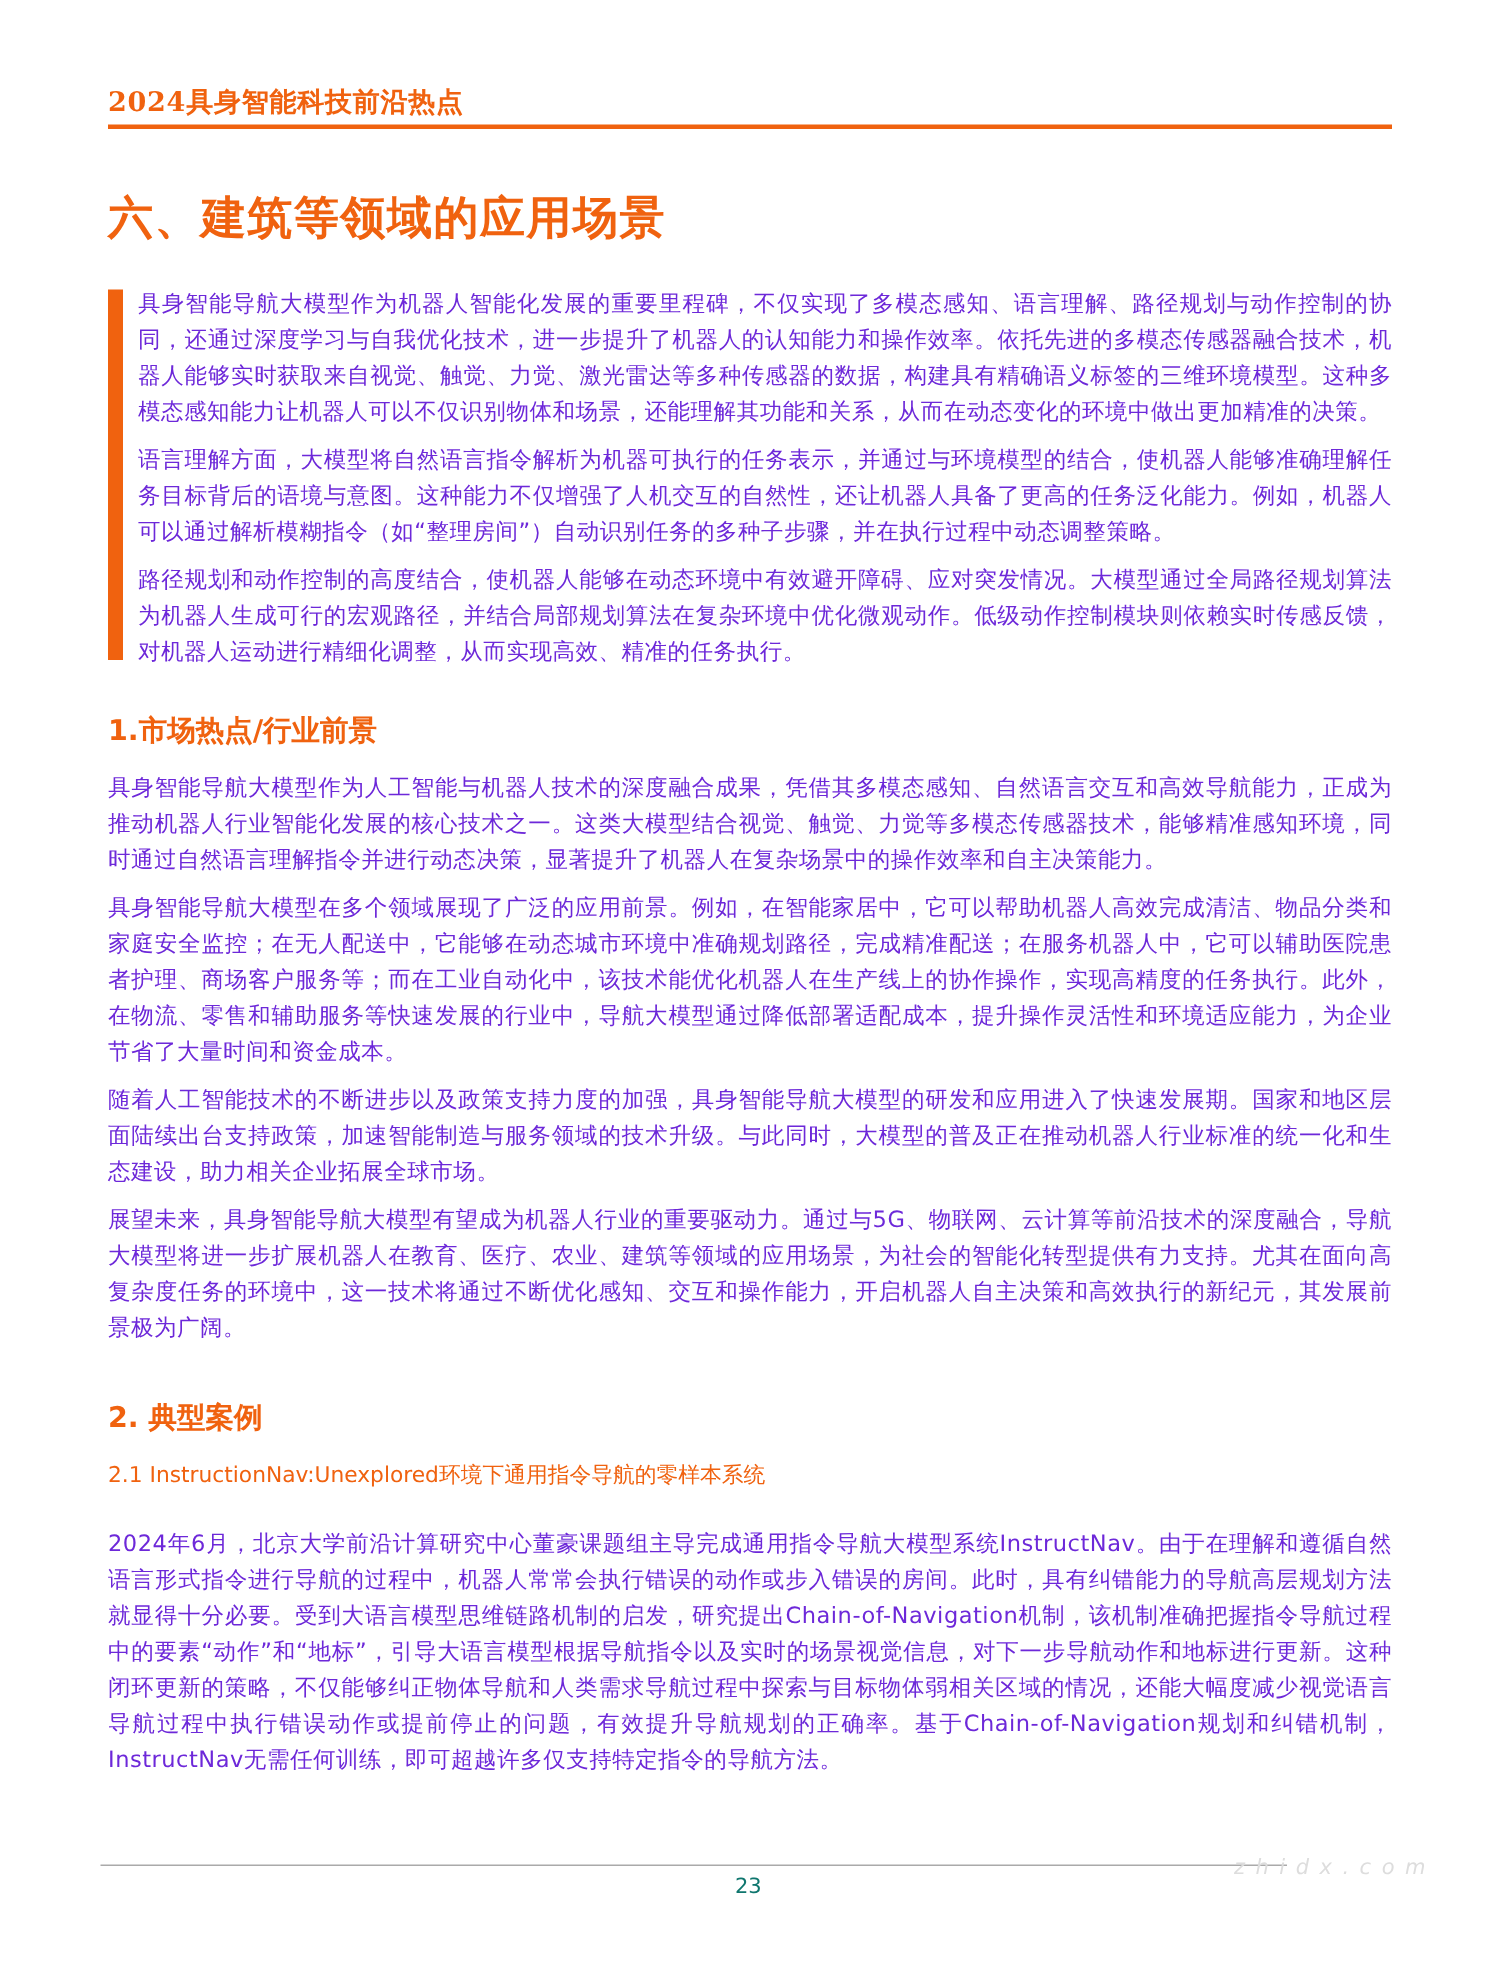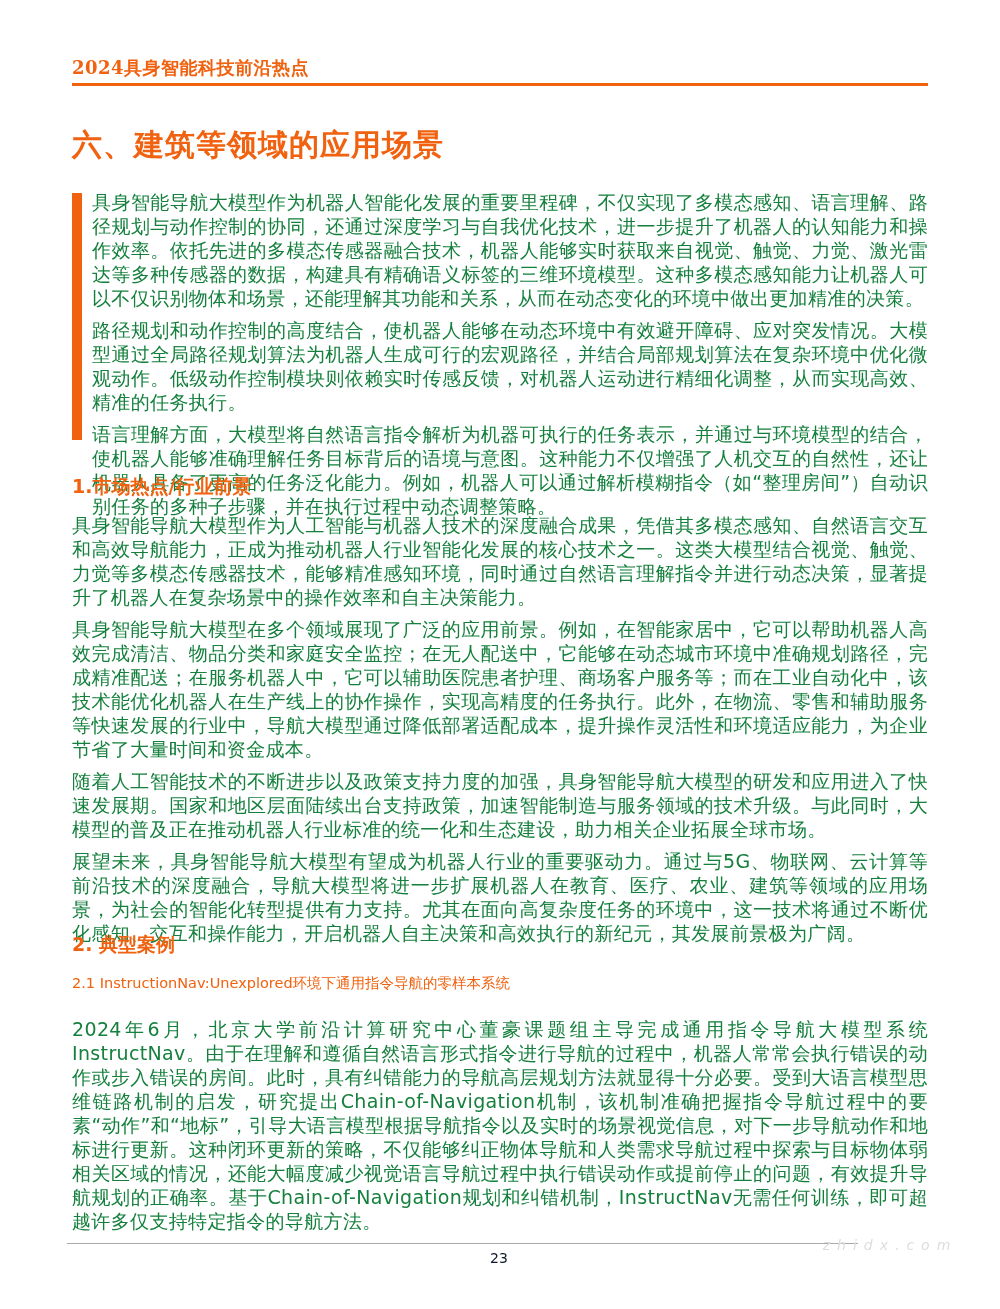--- a/index.html
+++ b/index.html
@@ -26,40 +26,40 @@
   .intro-block {
     position: absolute; left: 72px; top: 190px; width: 856px;
   }
   .intro-bar {
     position: absolute; left: 0; top: 3px; width: 10px; height: 247px;
     background: #f0620f;
   }
   .intro-text { margin-left: 20px; }
   p.para {
     margin: 0 0 8px 0;
-    font-size: 19px; line-height: 24px; color: #15803d;
+    font-size: 15px; line-height: 24px; color: #6d28d9;
     text-align: justify; text-justify: inter-character;
     letter-spacing: 0.35px;
   }
   .section-h {
     position: absolute; left: 72px;
     font-size: 19px; font-weight: bold; color: #f0620f; white-space: nowrap;
   }
   .sub-h {
     position: absolute; left: 72px;
     font-size: 14.5px; font-weight: normal; color: #f0620f; white-space: nowrap;
   }
   .body-block { position: absolute; left: 72px; width: 856px; }
   .footer-rule {
     position: absolute; left: 67px; top: 1243px; width: 791px; height: 1px;
     background: #aaaaaa;
   }
   .page-number {
     position: absolute; left: 490px; top: 1250px;
-    font-size: 14px; color: #0f172a;
+    font-size: 14px; color: #0f766e;
   }
   .watermark {
     position: absolute; left: 805px; top: 1237px; width: 170px; height: 62px;
     color: #e4e4e4;
   }
   .watermark .wm-main {
     font-size: 34px; font-weight: bold; letter-spacing: 2px; line-height: 40px;
     text-align: center; color: #e6e6e6;
   }
   .watermark .wm-sub {
@@ -72,22 +72,22 @@
 
 <div class="running-header">2024具身智能科技前沿热点</div>
 <div class="header-rule"></div>
 
 <div class="chapter-title">六、建筑等领域的应用场景</div>
 
 <div class="intro-block">
   <div class="intro-bar"></div>
   <div class="intro-text">
     <p class="para">具身智能导航大模型作为机器人智能化发展的重要里程碑，不仅实现了多模态感知、语言理解、路径规划与动作控制的协同，还通过深度学习与自我优化技术，进一步提升了机器人的认知能力和操作效率。依托先进的多模态传感器融合技术，机器人能够实时获取来自视觉、触觉、力觉、激光雷达等多种传感器的数据，构建具有精确语义标签的三维环境模型。这种多模态感知能力让机器人可以不仅识别物体和场景，还能理解其功能和关系，从而在动态变化的环境中做出更加精准的决策。</p>
+    <p class="para">语言理解方面，大模型将自然语言指令解析为机器可执行的任务表示，并通过与环境模型的结合，使机器人能够准确理解任务目标背后的语境与意图。这种能力不仅增强了人机交互的自然性，还让机器人具备了更高的任务泛化能力。例如，机器人可以通过解析模糊指令（如“整理房间”）自动识别任务的多种子步骤，并在执行过程中动态调整策略。</p>
     <p class="para">路径规划和动作控制的高度结合，使机器人能够在动态环境中有效避开障碍、应对突发情况。大模型通过全局路径规划算法为机器人生成可行的宏观路径，并结合局部规划算法在复杂环境中优化微观动作。低级动作控制模块则依赖实时传感反馈，对机器人运动进行精细化调整，从而实现高效、精准的任务执行。</p>
-    <p class="para">语言理解方面，大模型将自然语言指令解析为机器可执行的任务表示，并通过与环境模型的结合，使机器人能够准确理解任务目标背后的语境与意图。这种能力不仅增强了人机交互的自然性，还让机器人具备了更高的任务泛化能力。例如，机器人可以通过解析模糊指令（如“整理房间”）自动识别任务的多种子步骤，并在执行过程中动态调整策略。</p>
   </div>
 </div>
 
 <div class="section-h" style="top:474px;">1.市场热点/行业前景</div>
 
 <div class="body-block" style="top:513px;">
   <p class="para">具身智能导航大模型作为人工智能与机器人技术的深度融合成果，凭借其多模态感知、自然语言交互和高效导航能力，正成为推动机器人行业智能化发展的核心技术之一。这类大模型结合视觉、触觉、力觉等多模态传感器技术，能够精准感知环境，同时通过自然语言理解指令并进行动态决策，显著提升了机器人在复杂场景中的操作效率和自主决策能力。</p>
   <p class="para">具身智能导航大模型在多个领域展现了广泛的应用前景。例如，在智能家居中，它可以帮助机器人高效完成清洁、物品分类和家庭安全监控；在无人配送中，它能够在动态城市环境中准确规划路径，完成精准配送；在服务机器人中，它可以辅助医院患者护理、商场客户服务等；而在工业自动化中，该技术能优化机器人在生产线上的协作操作，实现高精度的任务执行。此外，在物流、零售和辅助服务等快速发展的行业中，导航大模型通过降低部署适配成本，提升操作灵活性和环境适应能力，为企业节省了大量时间和资金成本。</p>
   <p class="para">随着人工智能技术的不断进步以及政策支持力度的加强，具身智能导航大模型的研发和应用进入了快速发展期。国家和地区层面陆续出台支持政策，加速智能制造与服务领域的技术升级。与此同时，大模型的普及正在推动机器人行业标准的统一化和生态建设，助力相关企业拓展全球市场。</p>
   <p class="para">展望未来，具身智能导航大模型有望成为机器人行业的重要驱动力。通过与5G、物联网、云计算等前沿技术的深度融合，导航大模型将进一步扩展机器人在教育、医疗、农业、建筑等领域的应用场景，为社会的智能化转型提供有力支持。尤其在面向高复杂度任务的环境中，这一技术将通过不断优化感知、交互和操作能力，开启机器人自主决策和高效执行的新纪元，其发展前景极为广阔。</p>

